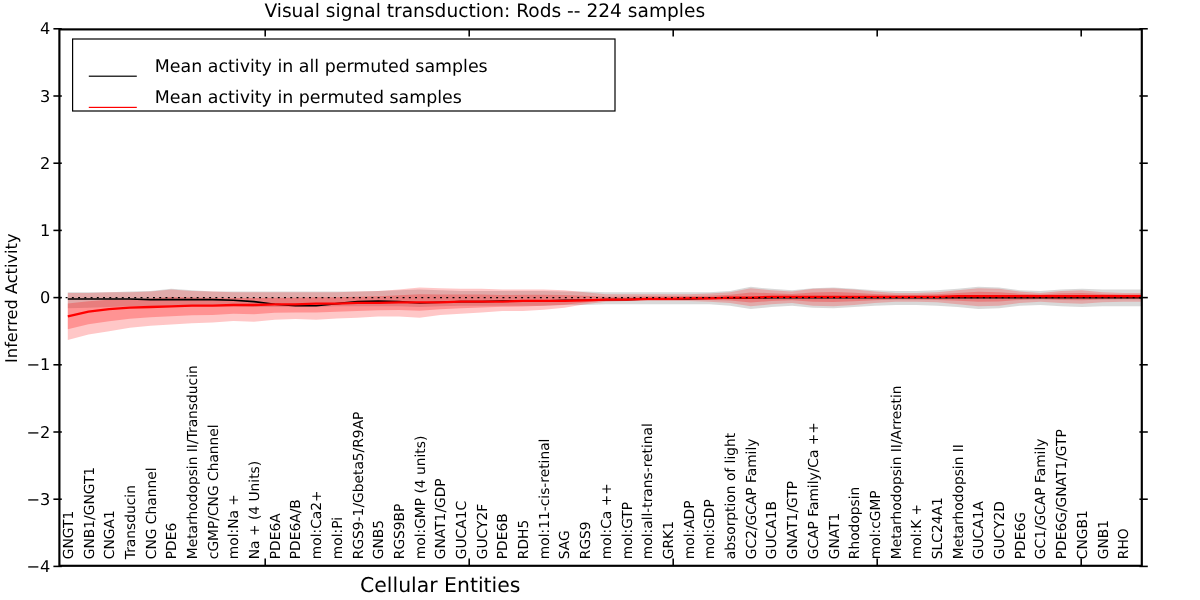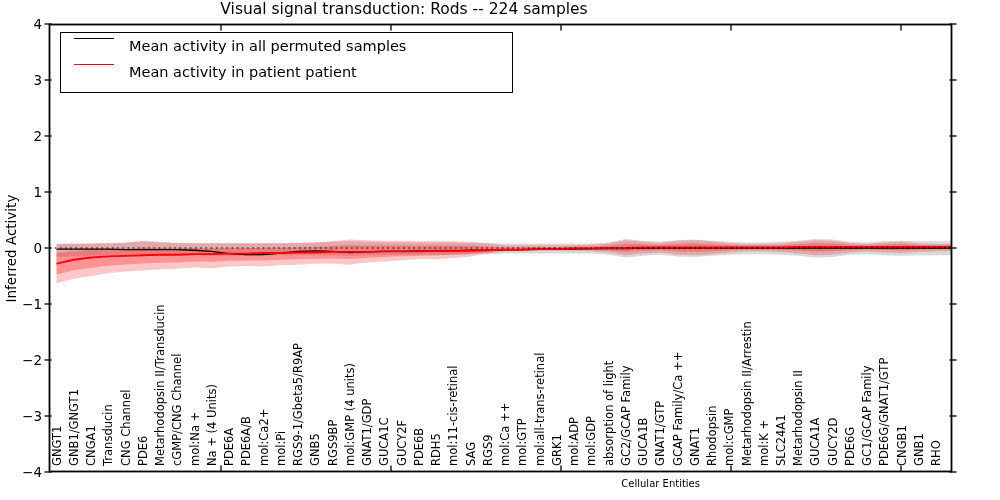--- a/index.html
+++ b/index.html
@@ -3,25 +3,25 @@
 <meta charset="utf-8">
 <style>
   html,body{margin:0;padding:0;background:#ffffff;}
   #figure{position:relative;width:1000px;height:500px;background:#ffffff;
           font-family:"DejaVu Sans","Liberation Sans",sans-serif;overflow:hidden;}
   #chart-svg{position:absolute;left:0;top:0;}
   .title{position:absolute;left:0;top:0;width:808px;text-align:center;
          font-size:15.5px;color:#000;}
   .ylabel{position:absolute;left:-89px;top:240px;width:200px;height:17px;text-align:center;
           font-size:13.5px;color:#000;transform:rotate(-90deg);}
-  .xlabel{position:absolute;left:300px;top:478px;width:400px;text-align:right;
-          font-size:10px;color:#000;}
+  .xlabel{position:absolute;left:300px;top:478px;width:400px;text-align:left;
+          font-size:17px;color:#000;}
   .legend{position:absolute;left:60px;top:32px;width:453px;height:61px;
           border:1.6px solid #000;background:#fff;box-sizing:border-box;padding-top:5px;}
-  .legend-row{display:flex;align-items:flex-start;height:26px;}
+  .legend-row{display:flex;align-items:flex-end;height:26px;}
   .legend-line{display:inline-block;width:40px;height:0;border-top:1.6px solid #000;
                margin-left:13px;margin-right:15px;flex:0 0 auto;}
   .legend-label{font-size:14.5px;color:#000;white-space:nowrap;}
 </style>
 </head>
 <body>
 
 <div id="figure">
   <div id="chart">
       <svg id="chart-svg" width="1000" height="500" xmlns="http://www.w3.org/2000/svg" font-family="DejaVu Sans, Liberation Sans, sans-serif">
@@ -126,16 +126,16 @@
   <div class="title">Visual signal transduction: Rods -- 224 samples</div>
   <div class="ylabel">Inferred Activity</div>
   <div class="xlabel">Cellular Entities</div>
   <div class="legend">
     <div class="legend-row">
       <span class="legend-line" style="border-top-color: rgb(0, 0, 0);"></span>
       <span class="legend-label">Mean activity in all permuted samples</span>
     </div>
     <div class="legend-row">
       <span class="legend-line" style="border-top-color: rgb(255, 0, 0);"></span>
-      <span class="legend-label">Mean activity in patient patient</span>
+      <span class="legend-label">Mean activity in permuted samples</span>
     </div>
   </div>
 </div>
 
 </body></html>

